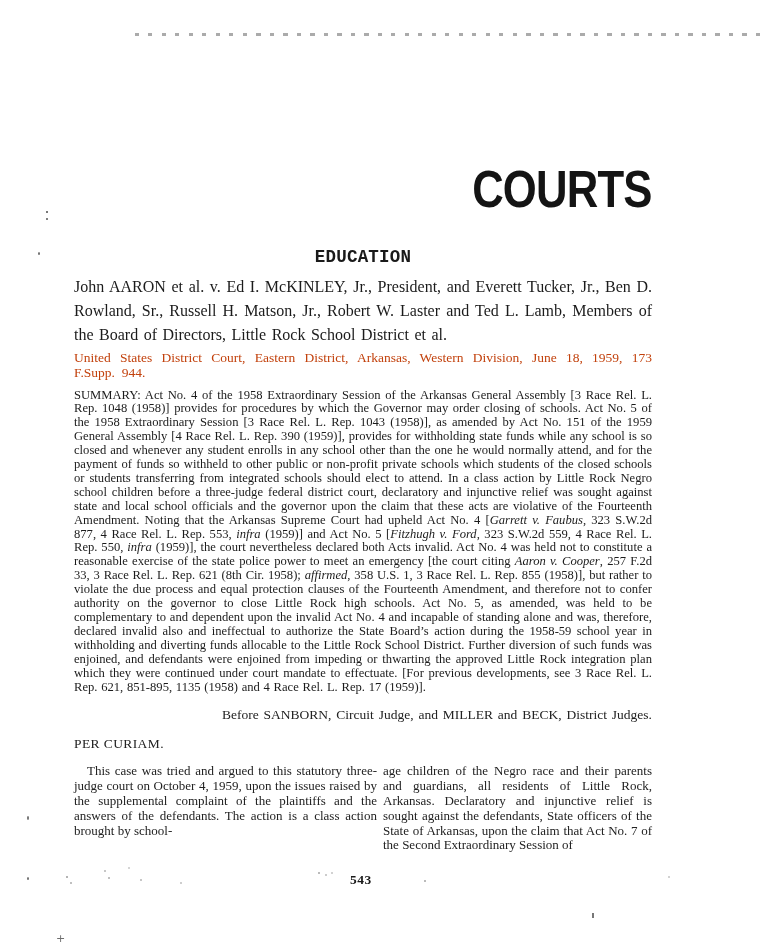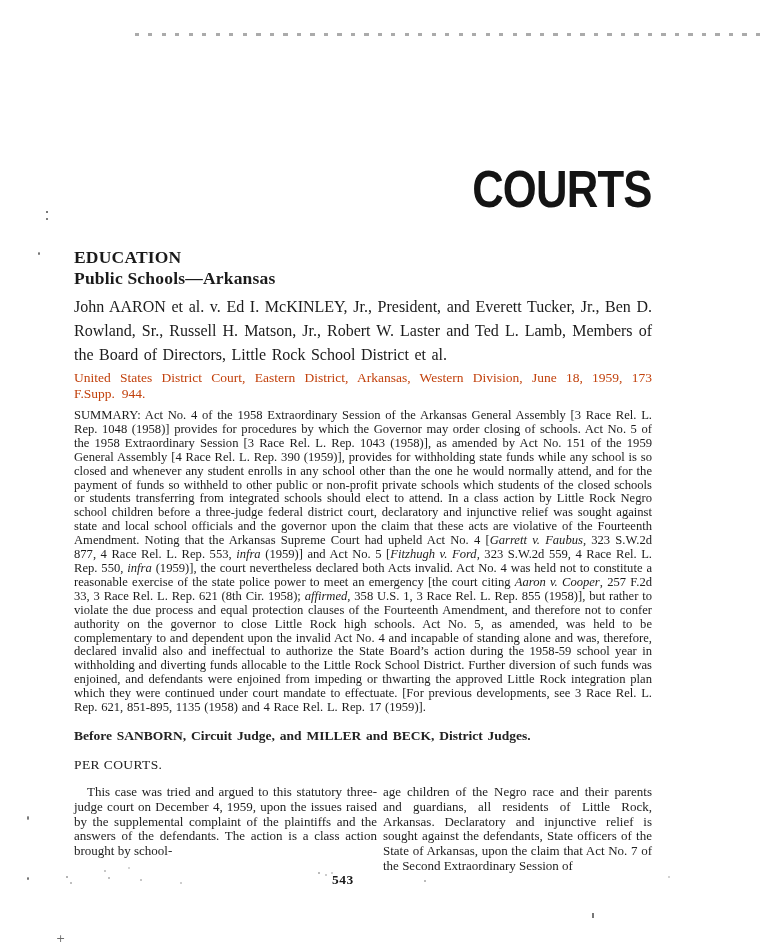--- a/index.html
+++ b/index.html
@@ -17,60 +17,62 @@
     display:inline-block;
     font-family:"Liberation Sans","DejaVu Sans",sans-serif;
     font-weight:700;font-size:52px;line-height:48px;letter-spacing:-1px;
     transform:scaleX(.84);transform-origin:100% 50%;
     color:#141414;
   }
 
   
   .section-head{margin-top:34px;}
   .section-head div{
-    font-family:Liberation Serif, serif;
+    font-family:Liberation Mono, monospace;
     font-weight:700;font-size:17.5px;line-height:20.5px;color:#1a1a1a;
     letter-spacing:.2px;
+    text-align:center;
   }
 
   .caption{
     margin:7px 0 0 0;
     font-weight:400;font-size:16px;line-height:24px;
     text-align:justify;word-spacing:1.5px;
   }
   .court-line{
     margin:3px 0 0 0;
     font-weight:400;font-size:13.5px;line-height:15.5px;
     text-align:justify;word-spacing:3.5px;color:#c2410c;
   }
   .summary{
     margin:8px 0 0 0;
     font-weight:400;font-size:12.6px;line-height:13.9px;
     text-align:justify;word-spacing:.6px;
   }
   .judges{
     margin:13px 0 0 0;
-    font-weight:700;font-size:13.5px;line-height:15px;color:#222;
+    font-weight:400;font-size:13.5px;line-height:15px;color:#222;
     word-spacing:1.5px;
+    text-align:right;
   }
   .percuriam{
     margin:14px 0 0 0;
     font-weight:400;font-size:13.5px;line-height:15px;letter-spacing:.4px;color:#222;
   }
   .columns{display:flex;margin-top:6px;}
   .col-left{width:303px;margin-right:6px;}
   .col-right{width:269px;padding-top:7px;}
   .body-text{
     margin:0;font-weight:400;font-size:13px;line-height:14.8px;
     text-align:justify;color:#222;
   }
   .col-left .body-text{margin-top:7px;text-indent:13px;}
 
   .pagenum{
-    position:absolute;left:332px;top:841px;
+    position:absolute;left:350px;top:841px;
     font-weight:700;font-size:13.5px;letter-spacing:.5px;color:#1a1a1a;
   }
 
   
   .artifact{position:absolute;pointer-events:none;}
   .top-dots{
     left:135px;top:2px;width:628px;height:3px;opacity:.75;
     background:repeating-linear-gradient(90deg,#8f8f8f 0 4px,transparent 4px 13.5px);
   }
   .speck{background:#4a4a4a;border-radius:50%;}
@@ -104,36 +106,35 @@
   <div class="artifact top-dots"></div>
 
   <div class="content">
 
     <div class="masthead">
       <span class="word">COURTS</span>
     </div>
 
     <div class="section-head">
       <div>EDUCATION</div>
-      <div>Public Schools—Arkansas</div>
     </div>
 
     <p class="caption">John AARON et al. v. Ed I. McKINLEY, Jr., President, and Everett Tucker, Jr., Ben D. Rowland, Sr., Russell H. Matson, Jr., Robert W. Laster and Ted L. Lamb, Members of the Board of Directors, Little Rock School District et al.</p>
 
     <p class="court-line">United States District Court, Eastern District, Arkansas, Western Division, June 18, 1959, 173 F.Supp. 944.</p>
 
     <p class="summary"><span>SUMMARY:  Act No. 4 of the 1958 Extraordinary Session of the Arkansas General Assembly [3 Race Rel. L. Rep. 1048 (1958)] provides for procedures by which the Governor may order closing of schools. Act No. 5 of the 1958 Extraordinary Session [3 Race Rel. L. Rep. 1043 (1958)], as amended by Act No. 151 of the 1959 General Assembly [4 Race Rel. L. Rep. 390 (1959)], provides for withholding state funds while any school is so closed and whenever any student enrolls in any school other than the one he would normally attend, and for the payment of funds so withheld to other public or non-profit private schools which students of the closed schools or students transferring from integrated schools should elect to attend. In a class action by Little Rock Negro school children before a three-judge federal district court, declaratory and injunctive relief was sought against state and local school officials and the governor upon the claim that these acts are violative of the Fourteenth Amendment. Noting that the Arkansas Supreme Court had upheld Act No. 4 [</span><span style="font-style: italic;">Garrett v. Faubus</span><span>, 323 S.W.2d 877, 4 Race Rel. L. Rep. 553, </span><span style="font-style: italic;">infra</span><span> (1959)] and Act No. 5 [</span><span style="font-style: italic;">Fitzhugh v. Ford</span><span>, 323 S.W.2d 559, 4 Race Rel. L. Rep. 550, </span><span style="font-style: italic;">infra</span><span> (1959)], the court nevertheless declared both Acts invalid. Act No. 4 was held not to constitute a reasonable exercise of the state police power to meet an emergency [the court citing </span><span style="font-style: italic;">Aaron v. Cooper</span><span>, 257 F.2d 33, 3 Race Rel. L. Rep. 621 (8th Cir. 1958); </span><span style="font-style: italic;">affirmed</span><span>, 358 U.S. 1, 3 Race Rel. L. Rep. 855 (1958)], but rather to violate the due process and equal protection clauses of the Fourteenth Amendment, and therefore not to confer authority on the governor to close Little Rock high schools. Act No. 5, as amended, was held to be complementary to and dependent upon the invalid Act No. 4 and incapable of standing alone and was, therefore, declared invalid also and ineffectual to authorize the State Board’s action during the 1958-59 school year in withholding and diverting funds allocable to the Little Rock School District. Further diversion of such funds was enjoined, and defendants were enjoined from impeding or thwarting the approved Little Rock integration plan which they were continued under court mandate to effectuate. [For previous developments, see 3 Race Rel. L. Rep. 621, 851-895, 1135 (1958) and 4 Race Rel. L. Rep. 17 (1959)].</span></p>
 
     <p class="judges">Before SANBORN, Circuit Judge, and MILLER and BECK, District Judges.</p>
 
-    <p class="percuriam">PER COURTS.</p>
+    <p class="percuriam">PER CURIAM.</p>
 
     <div class="columns">
       <div class="col-left">
-        <p class="body-text">This case was tried and argued to this statutory three-judge court on December 4, 1959, upon the issues raised by the supplemental complaint of the plaintiffs and the answers of the defendants. The action is a class action brought by school-</p>
+        <p class="body-text">This case was tried and argued to this statutory three-judge court on October 4, 1959, upon the issues raised by the supplemental complaint of the plaintiffs and the answers of the defendants. The action is a class action brought by school-</p>
       </div>
       <div class="col-right">
         <p class="body-text">age children of the Negro race and their parents and guardians, all residents of Little Rock, Arkansas. Declaratory and injunctive relief is sought against the defendants, State officers of the State of Arkansas, upon the claim that Act No. 7 of the Second Extraordinary Session of</p>
       </div>
     </div>
 
   </div>
 
   <div class="pagenum">543</div>
 

